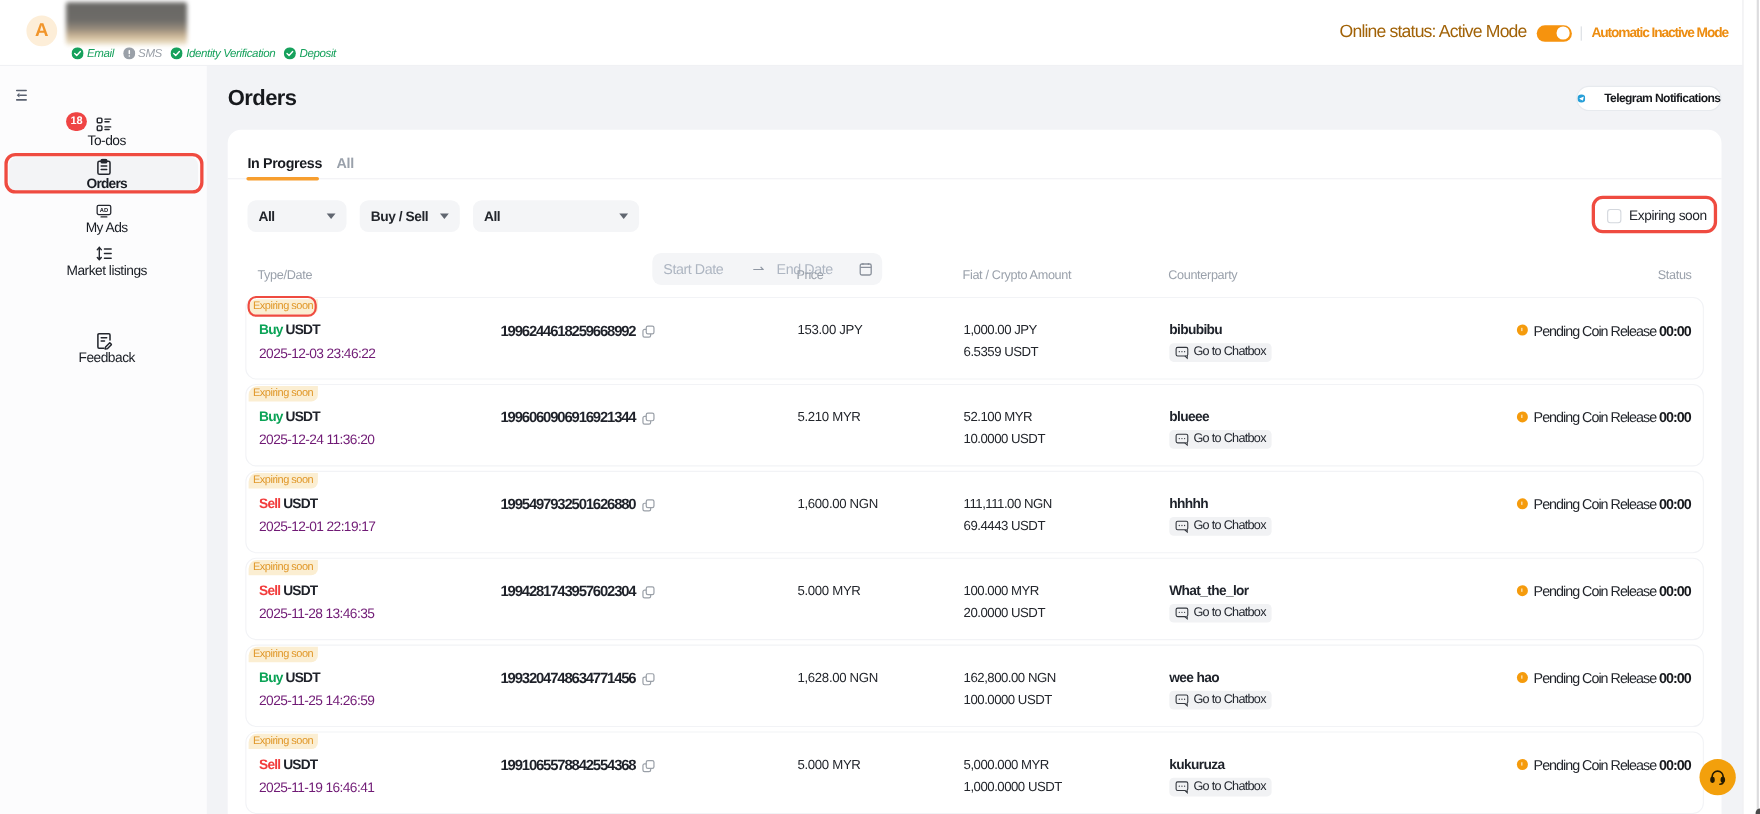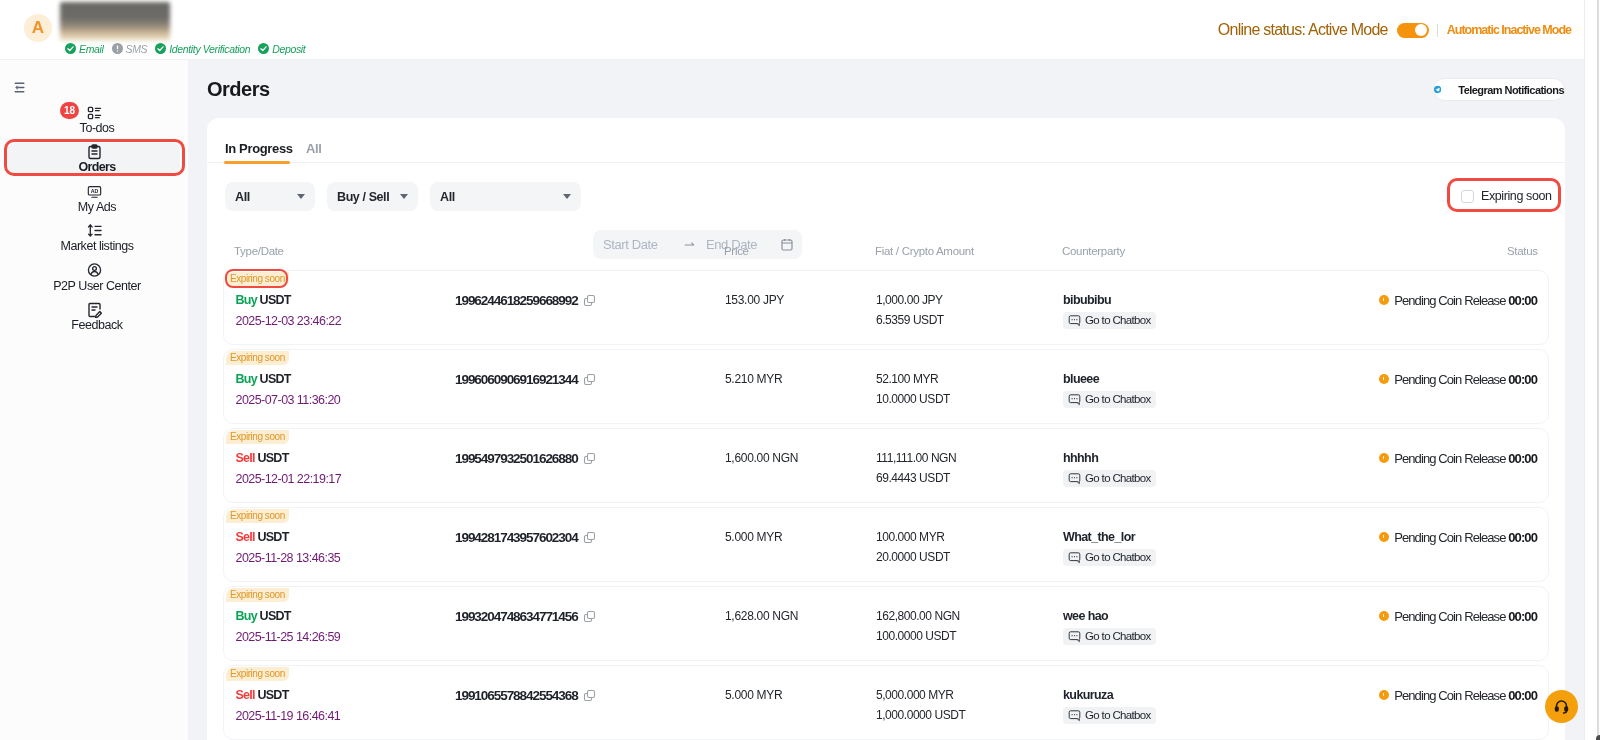--- a/index.html
+++ b/index.html
@@ -60,21 +60,21 @@
 .thead { position:absolute; left:0; top:245px; width:100%; height:14px; font-size:11.5px; color:#9aa1ab; z-index:2; letter-spacing:-0.3px; }
 .thead span { position:absolute; top:0; }
 
 
 .row { position:absolute; width:1326px; height:75px; background:#fff; border:1px solid #f2f3f6; border-radius:10px; z-index:2; }
 .tag { position:absolute; left:2px; top:1px; height:14px; line-height:14px; padding:0 4px; background:#fbeed2; color:#e09728; font-size:10px; font-weight:400; letter-spacing:-0.45px; border-radius:8px 0 6px 0; } 
 .bs { position:absolute; left:11.5px; top:21.5px; font-size:12.5px; font-weight:bold; color:#1e2129; letter-spacing:-0.75px; }
 .bs .buy { color:#0aa356; }
 .bs .sell { color:#f23c3c; }
 .dt { position:absolute; left:11.5px; top:42.5px; font-size:12.5px; color:#701a75; letter-spacing:-0.55px; }
-.ord { position:absolute; left:231px; top:21.5px; font-size:13.5px; font-weight:bold; color:#1e2129; letter-spacing:-1.05px; display:flex; align-items:center; gap:5px; }
+.ord { position:absolute; left:231px; top:21.5px; font-size:13.5px; font-weight:bold; color:#1e2129; letter-spacing:-1.05px; display:flex; align-items:flex-end; gap:5px; }
 .prc { position:absolute; left:501px; top:22px; font-size:12px; color:#23262c; letter-spacing:-0.3px; }
 .f1 { position:absolute; left:652px; top:22px; font-size:12px; color:#23262c; letter-spacing:-0.45px; }
 .f2 { position:absolute; left:652px; top:42px; font-size:12px; color:#23262c; letter-spacing:-0.45px; }
 .cp { position:absolute; left:839px; top:21.5px; font-size:12.5px; font-weight:600; color:#1e222a; letter-spacing:-0.6px; }
 .chatbtn { position:absolute; left:839px; top:40.5px; height:17px; background:#f1f2f4; border-radius:4px; display:flex; align-items:center; gap:4px; padding:0 5px; }
 .chatbtn span { font-size:11.5px; font-weight:400; color:#1e222a; letter-spacing:-0.65px; white-space:nowrap; }
 .status { position:absolute; right:11px; top:22px; display:flex; align-items:center; gap:5px; }
 .status .dot { width:10px; height:10px; border-radius:50%; background:#f59b0c; position:relative; margin-top:-1px; }
 .status .dot:after { content:""; position:absolute; left:4px; top:2.5px; width:1px; height:3px; background:rgba(255,255,255,0.85); }
 .status .st { font-size:13px; color:#23262c; letter-spacing:-0.9px; white-space:nowrap; }
@@ -179,30 +179,20 @@
   <div class="mi" style="top:162px;">
     <div class="ic">
         <svg width="16" height="15" viewBox="0 0 16 15" fill="none" stroke="#23262d" stroke-width="1.4" stroke-linecap="round">
           <path d="M3.5 1.5v11M3.5 1.5L1.6 3.7M3.5 1.5l1.9 2.2M3.5 13.5l-1.9-2.1M3.5 13.5l1.9-2.1"></path>
           <path d="M8.5 3h6.5M8.5 7.5h6.5M8.5 12h6.5"></path>
         </svg>
       </div>
     <div class="lbl">Market listings</div>
   </div>
 
-  <div class="mi" style="top:201.5px;">
-    <div class="ic">
-        <svg width="16" height="16" viewBox="0 0 16 16" fill="none" stroke="#23262d" stroke-width="1.4" stroke-linecap="round">
-          <circle cx="8" cy="8" r="6.5"></circle>
-          <circle cx="8" cy="6.3" r="2"></circle>
-          <path d="M4.3 12.6c0.7-2 2-3 3.7-3s3 1 3.7 3"></path>
-        </svg>
-      </div>
-    <div class="lbl">P2P User Center</div>
-  </div>
 
   <div class="mi" style="top:241px;">
     <div class="ic">
         <svg width="15" height="16" viewBox="0 0 15 16" fill="none" stroke="#23262d" stroke-width="1.4" stroke-linecap="round" stroke-linejoin="round">
           <path d="M13 7V2.5c0-0.6-0.4-1-1-1H3c-0.6 0-1 0.4-1 1v11c0 0.6 0.4 1 1 1h4.5"></path>
           <path d="M5 5h5M5 8h3"></path>
           <path d="M12.8 9.6l1.6 1.6-3.8 3.8-2 0.4 0.4-2z" fill="#fff"></path>
         </svg>
       </div>
     <div class="lbl">Feedback</div>
@@ -288,21 +278,21 @@
       <span>Go to Chatbox</span>
     </div>
   <div class="status">
       <div class="dot"></div>
       <div class="st">Pending Coin Release <b>00:00</b></div>
     </div>
 </div>
 <div class="row" style="left:223px; top:349px;">
   <div class="tag">Expiring soon</div>
   <div class="bs"><span class="buy">Buy</span> <span>USDT</span></div>
-  <div class="dt">2025-07-03 11:36:20</div>
+  <div class="dt">2025-12-24 11:36:20</div>
   <div class="ord">
       <span>1996060906916921344</span>
       <svg width="13" height="13" viewBox="0 0 13 13" fill="none" stroke="#9aa0a8" stroke-width="1.1">
         <rect x="4.5" y="1.5" width="7" height="7" rx="1.5"></rect>
         <path d="M8.5 8.5v1.5a1.5 1.5 0 0 1-1.5 1.5H3a1.5 1.5 0 0 1-1.5-1.5V6A1.5 1.5 0 0 1 3 4.5h1.5"></path>
       </svg>
     </div>
   <div class="prc">5.210 MYR</div>
   <div class="f1">52.100 MYR</div>
   <div class="f2">10.0000 USDT</div>

